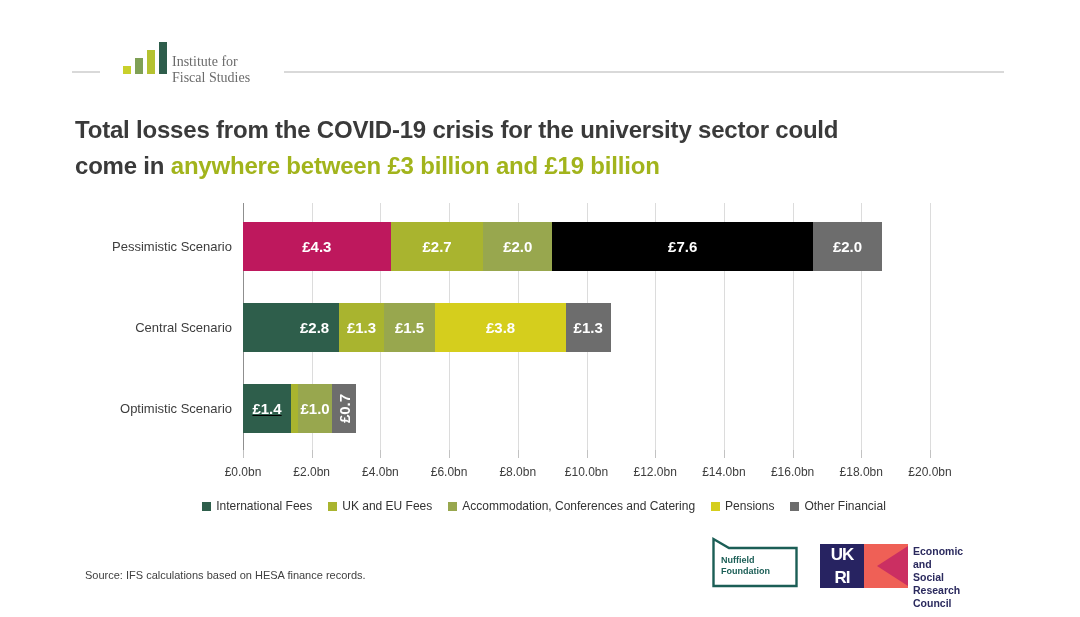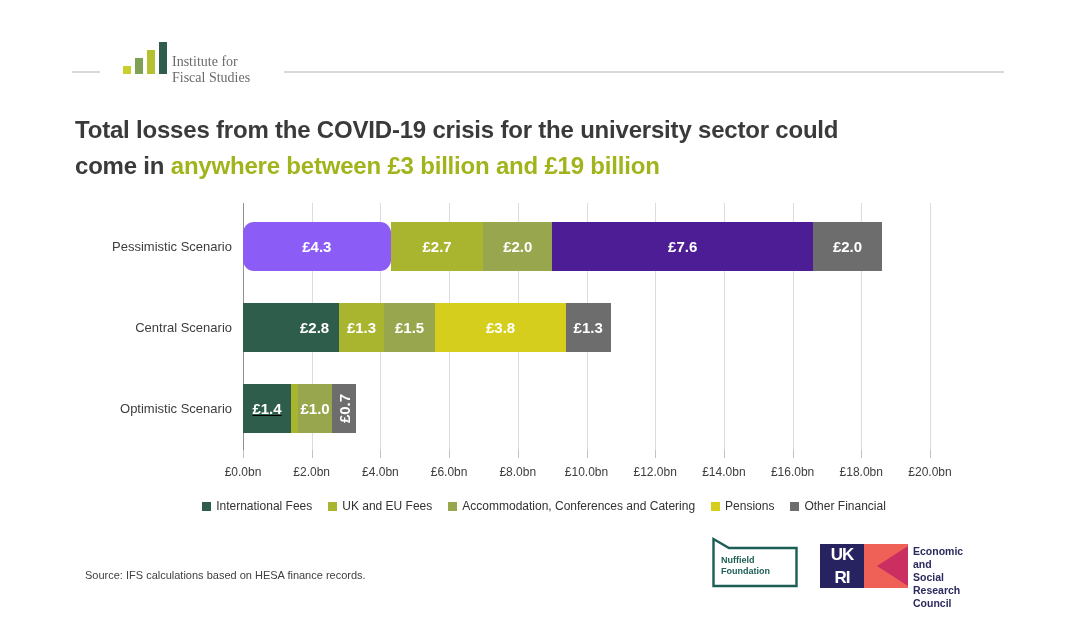--- a/index.html
+++ b/index.html
@@ -97,30 +97,30 @@
         <div class="tick" style="left: 412.2px;"></div>
         <div class="gridline" style="left: 480.9px;"></div>
         <div class="tick" style="left: 480.9px;"></div>
         <div class="gridline" style="left: 549.6px;"></div>
         <div class="tick" style="left: 549.6px;"></div>
         <div class="gridline" style="left: 618.3px;"></div>
         <div class="tick" style="left: 618.3px;"></div>
         <div class="gridline" style="left: 687px;"></div>
         <div class="tick" style="left: 687px;"></div>
         <div class="bar-row" style="top: 19px;">
-          <div class="seg" style="left: 0%; width: 21.5%; background: #8b5cf6; border-radius: 11px;">
+          <div class="seg" style="left: 0%; width: 21.5%; background: #be185d;">
             <span class="seg-label">£4.3</span>
           </div>
           <div class="seg" style="left: 21.5%; width: 13.5%; background: rgb(169, 180, 47);">
             <span class="seg-label">£2.7</span>
           </div>
           <div class="seg" style="left: 35%; width: 10%; background: rgb(152, 167, 78);">
             <span class="seg-label">£2.0</span>
           </div>
-          <div class="seg" style="left: 45%; width: 38%; background: #4c1d95; align-items: center;">
+          <div class="seg" style="left: 45%; width: 38%; background: #000000; align-items: center;">
             <span class="seg-label">£7.6</span>
           </div>
           <div class="seg" style="left: 83%; width: 10%; background: rgb(109, 109, 109);">
             <span class="seg-label">£2.0</span>
           </div>
         </div>
         <div class="bar-row" style="top: 100px;">
           <div class="seg" style="left: 0%; width: 14%; background: rgb(46, 94, 75); padding-left: 47px;">
             <span class="seg-label">£2.8</span>
           </div>

